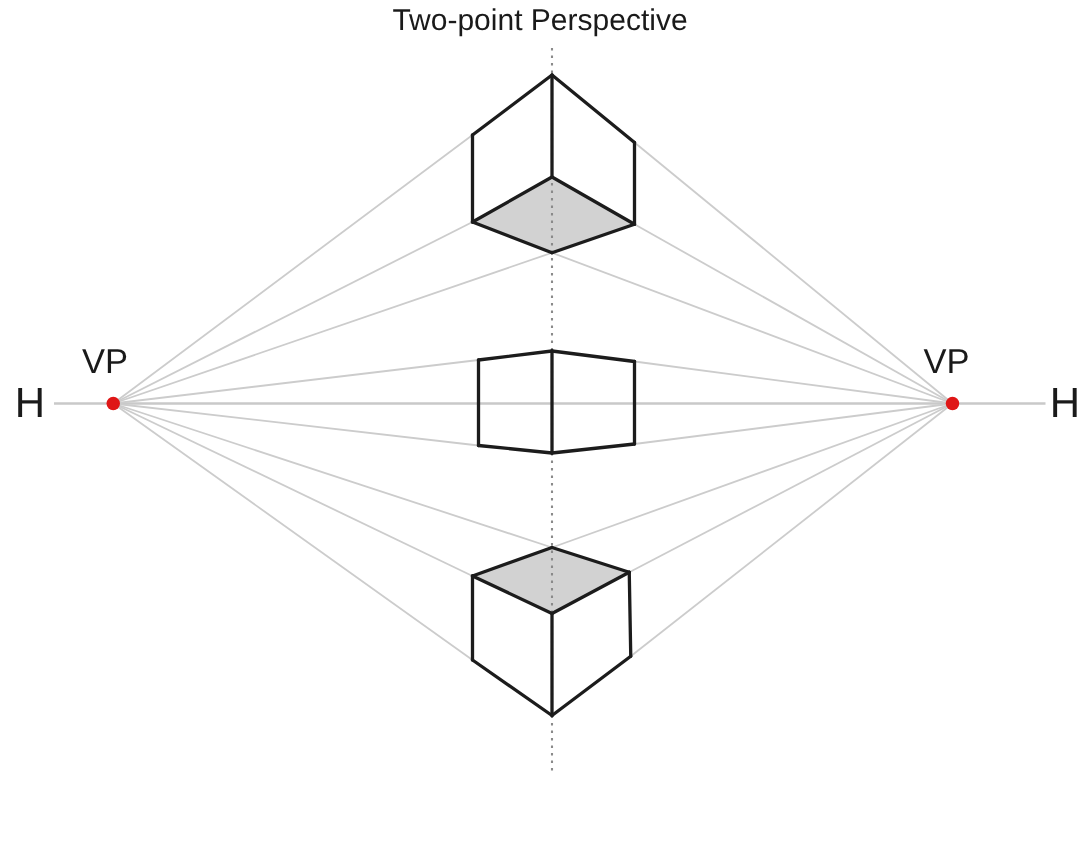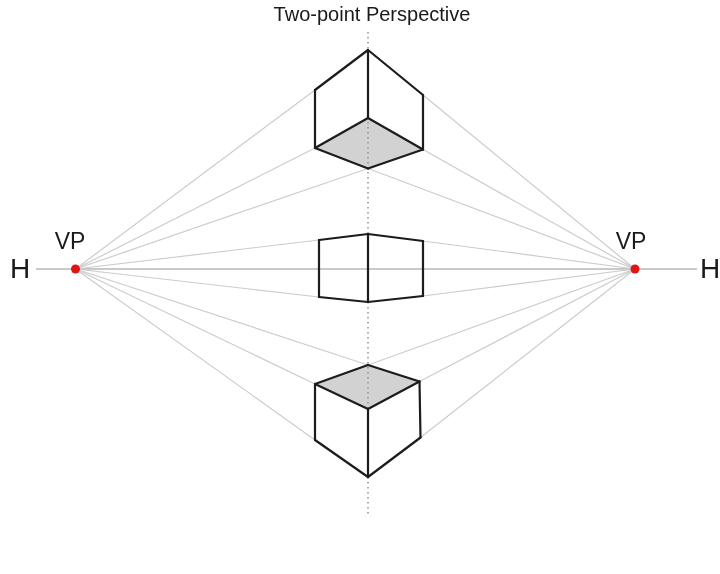--- a/index.html
+++ b/index.html
@@ -1,20 +1,20 @@
 <!DOCTYPE html>
 <html style="--bg: #ffffff; --label: #1a1a1a; --horizon: #c9c9c9; --construct: #cccccc; --edge: #1c1c1c; --face: #d2d2d2; --center: #8a8a8a; --vp: #df1616;"><head>
 <meta charset="utf-8">
 <style>
   html,body{margin:0;padding:0;background:#ffffff;}
   body{width:720px;height:574px;font-family:"Liberation Sans",sans-serif;}
   .stage{position:relative;width:720px;height:574px;background:var(--bg,#fff);overflow:hidden;}
   .stage svg{position:absolute;left:0;top:0;}
   .label{position:absolute;transform:translate(-50%,-50%);white-space:nowrap;color:var(--label,#1a1a1a);line-height:1;}
-  .title{left:360px;top:14px;font-size:20px;margin-left:12px;}
+  .title{left:360px;top:14px;font-size:20px;}
   .vp-left{left:70px;top:241px;font-size:23px;}
   .vp-right{left:631px;top:241px;font-size:23px;}
   .h-left{left:20px;top:269px;font-size:28px;}
   .h-right{left:710px;top:269px;font-size:28px;}
   .horizon{stroke:var(--horizon);stroke-width:1.8;fill:none;}
   .construct{stroke:var(--construct);stroke-width:1.2;fill:none;}
   .face{fill:var(--face);stroke:none;}
   .centerline{stroke:var(--center);stroke-width:1.4;stroke-dasharray:1.6 3.4;fill:none;}
   .edge{stroke:var(--edge);stroke-width:2.2;stroke-linecap:round;fill:none;}
   .vpdot{fill:var(--vp);}

